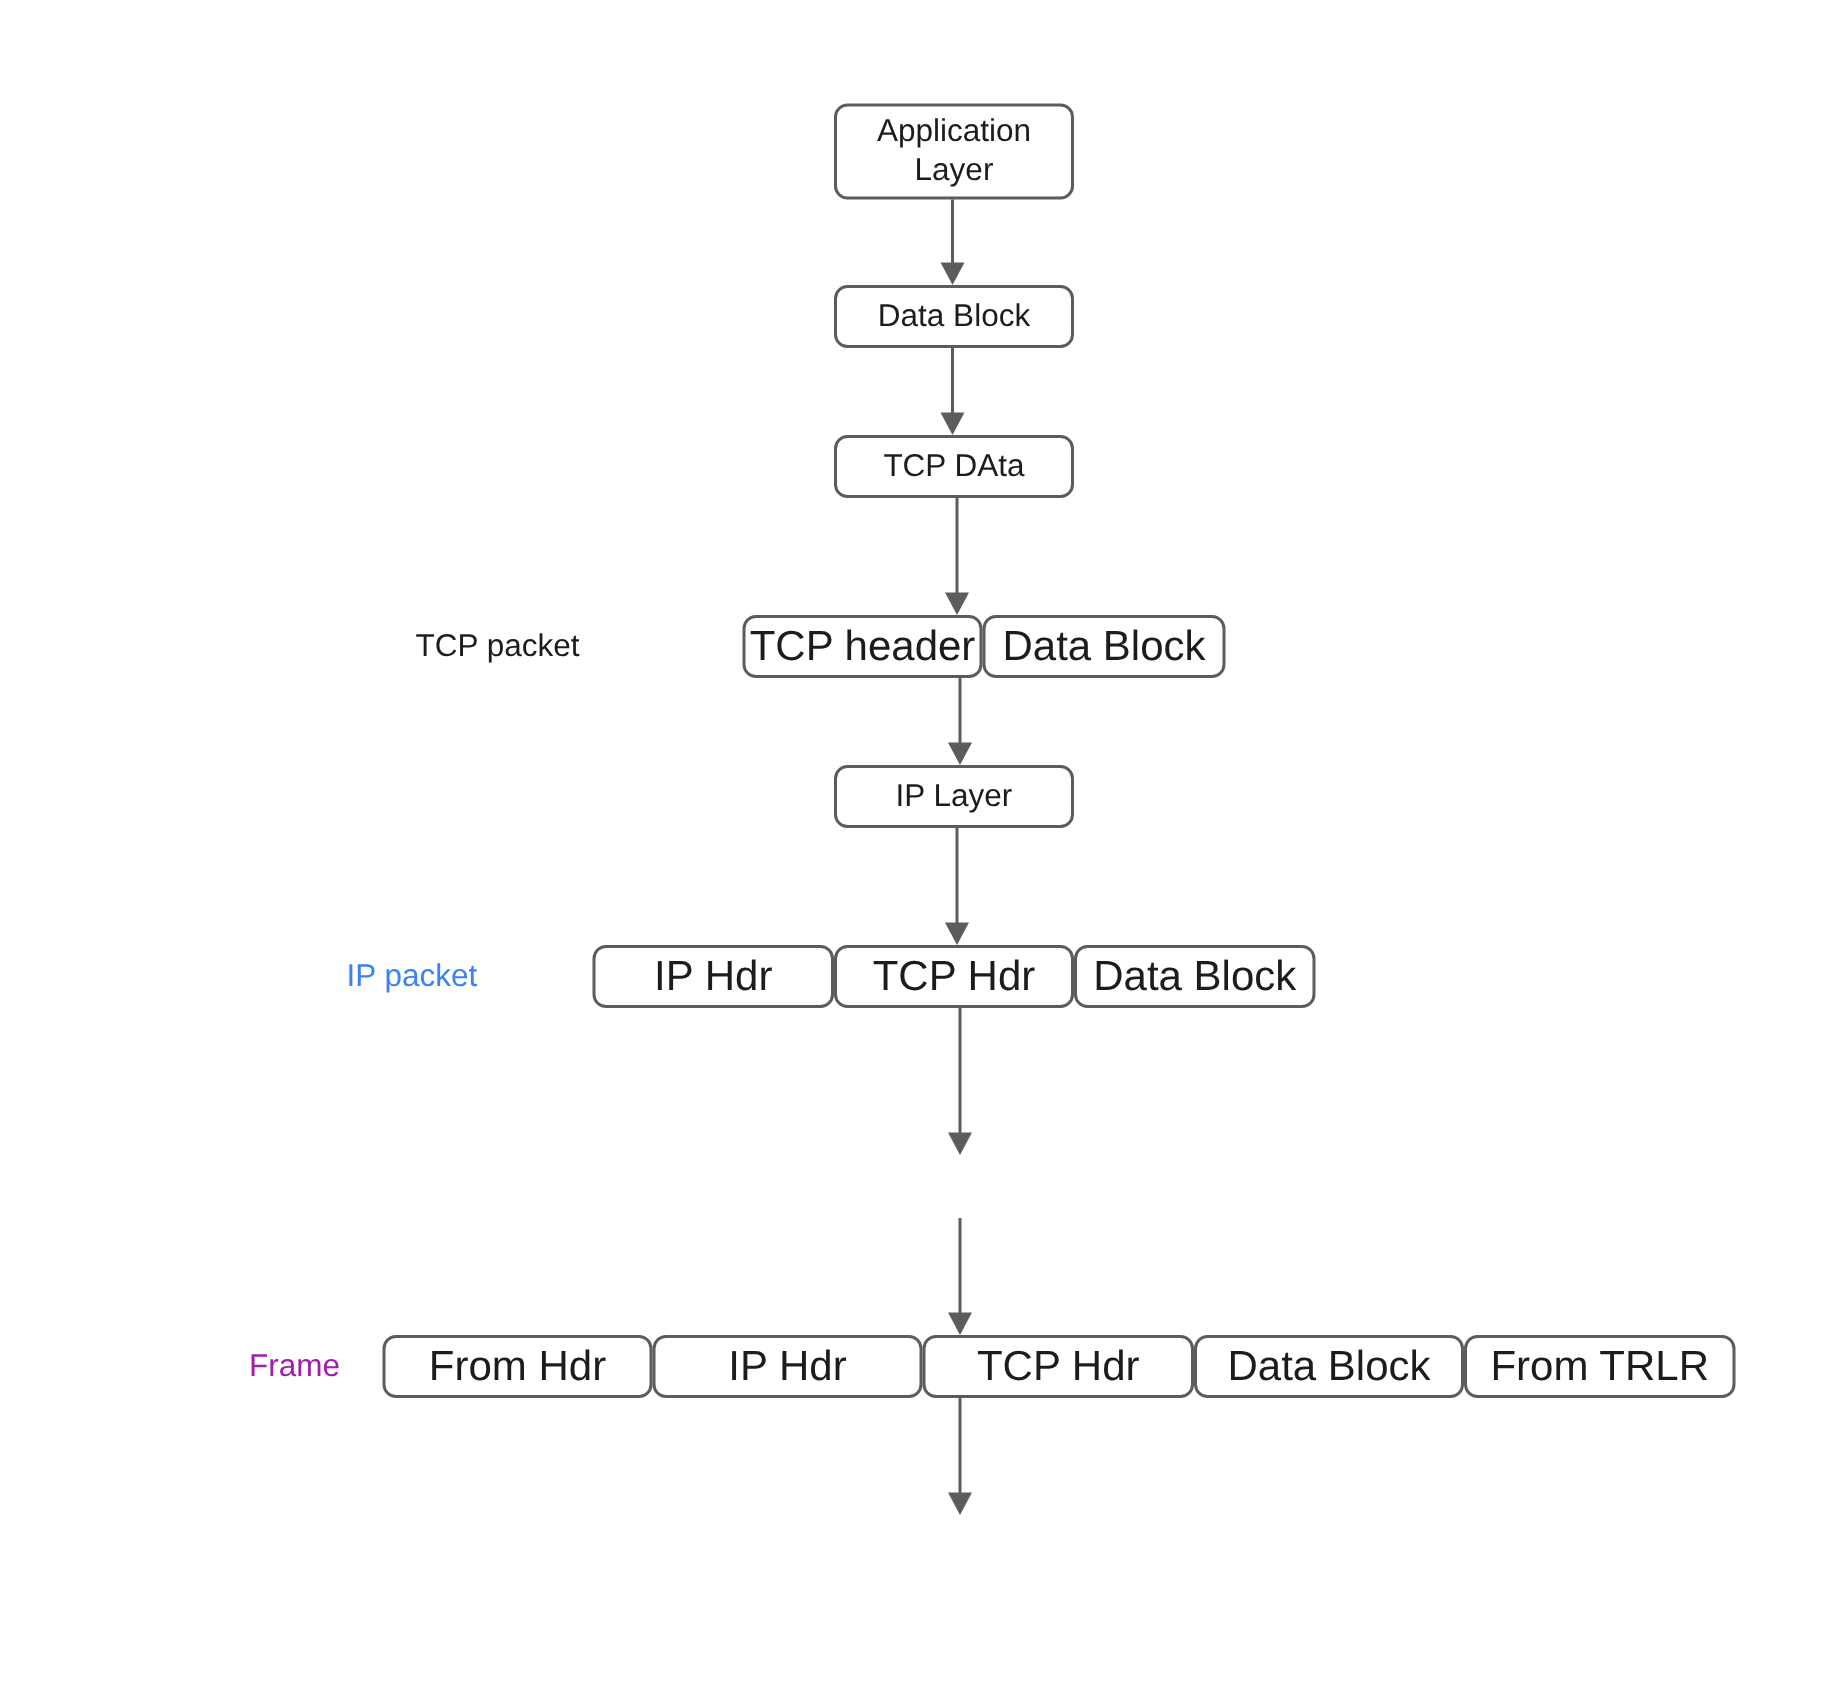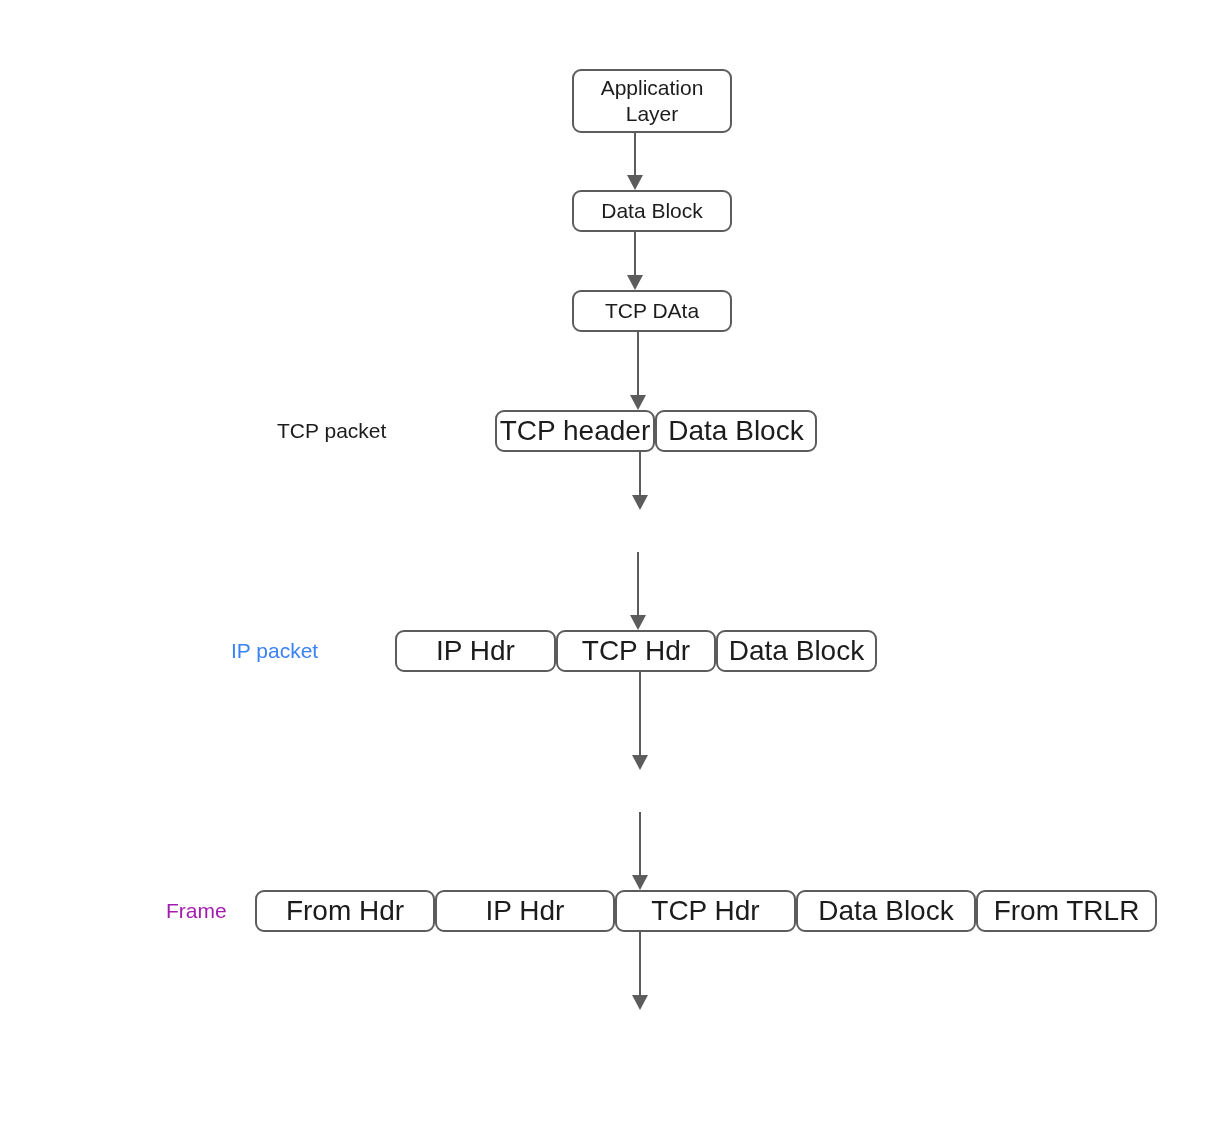--- a/index.html
+++ b/index.html
@@ -33,21 +33,20 @@
     border-radius: 9px;
     display: flex;
     align-items: center;
     justify-content: center;
     text-align: center;
     font-size: 21px;
     line-height: 1.22;
     color: #1c1c1c;
     white-space: pre-line;
     z-index: 2;
-    margin-left: 16px;
   }
 
   
   .packet-row {
     position: absolute;
     display: flex;
     align-items: stretch;
     z-index: 2;
   }
   .packet-seg {
@@ -131,20 +130,21 @@
       <div class="arrow-head" style="border-top-color: rgb(92, 92, 92);"></div>
     </div>
     <div class="arrow" style="left: 630px; top: 932px; width: 20px; height: 78px;">
       <div class="arrow-line" style="height: 64px; background: rgb(92, 92, 92);"></div>
       <div class="arrow-head" style="border-top-color: rgb(92, 92, 92);"></div>
     </div>
     <div class="node" style="left: 556px; top: 69px; width: 160px; height: 64px; border-color: rgb(92, 92, 92); color: rgb(28, 28, 28); background: rgb(255, 255, 255);">Application
 Layer</div>
     <div class="node" style="left: 556px; top: 190px; width: 160px; height: 42px; border-color: rgb(92, 92, 92); color: rgb(28, 28, 28); background: rgb(255, 255, 255);">Data Block</div>
     <div class="node" style="left: 556px; top: 290px; width: 160px; height: 42px; border-color: rgb(92, 92, 92); color: rgb(28, 28, 28); background: rgb(255, 255, 255);">TCP DAta</div>
+    <div class="node" style="left: 556px; top: 510px; width: 160px; height: 42px; border-color: rgb(92, 92, 92); color: rgb(28, 28, 28); background: rgb(255, 255, 255);">IP Layer</div>
     <div class="side-label" style="left: 277px; top: 419px; color: rgb(28, 28, 28);">TCP packet</div>
     <div class="packet-row" style="left: 495px; top: 410px; height: 42px;">
       <div class="packet-seg" style="width: 160px; border-color: rgb(92, 92, 92); color: rgb(28, 28, 28); background: rgb(255, 255, 255);">TCP header</div>
       <div class="packet-seg" style="width: 162px; border-color: rgb(92, 92, 92); color: rgb(28, 28, 28); background: rgb(255, 255, 255);">Data Block</div>
     </div>
     <div class="side-label" style="left: 231px; top: 639px; color: #3b82f6;">IP packet</div>
     <div class="packet-row" style="left: 395px; top: 630px; height: 42px;">
       <div class="packet-seg" style="width: 161px; border-color: rgb(92, 92, 92); color: rgb(28, 28, 28); background: rgb(255, 255, 255);">IP Hdr</div>
       <div class="packet-seg" style="width: 160px; border-color: rgb(92, 92, 92); color: rgb(28, 28, 28); background: rgb(255, 255, 255);">TCP Hdr</div>
       <div class="packet-seg" style="width: 161px; border-color: rgb(92, 92, 92); color: rgb(28, 28, 28); background: rgb(255, 255, 255);">Data Block</div>

